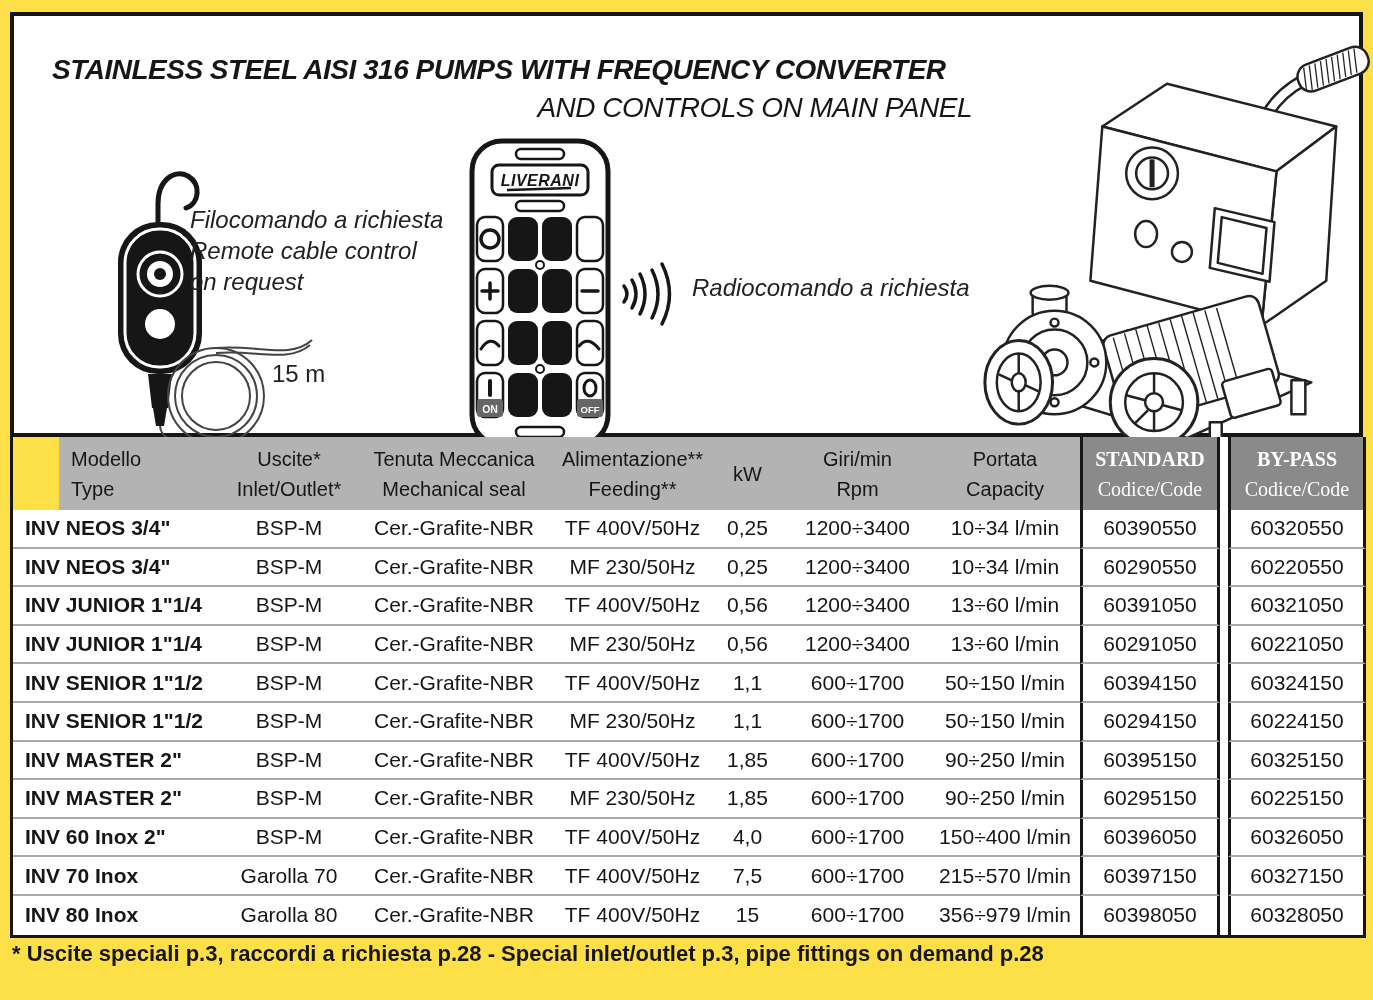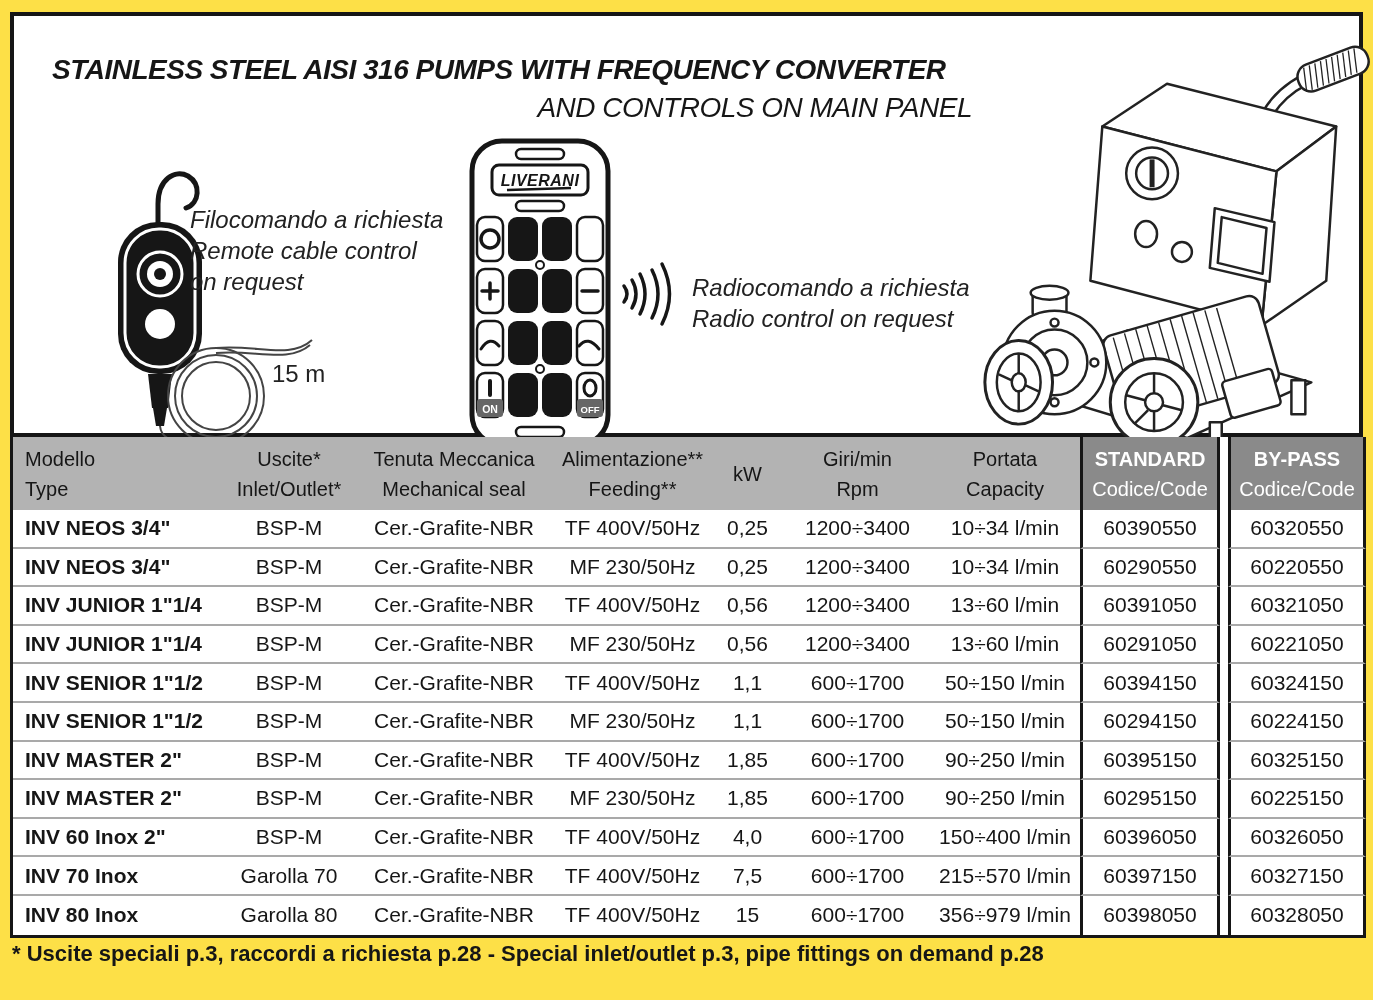--- a/index.html
+++ b/index.html
@@ -30,23 +30,23 @@
 
   
   #spec-table-wrap{position:absolute;left:10px;top:437px;width:1353px;
      border-left:3px solid #161616;border-bottom:3px solid #161616;box-sizing:content-box;}
   #spec-table{display:grid;
      grid-template-columns:212px 128px 202px 155px 75px 145px 150px 140px 8px 138px;
      grid-template-rows:73px repeat(11,38.6px);}
   .cell{box-sizing:border-box;overflow:hidden;}
   .hcell{background:#b3b3b3;color:#161616;font-size:20px;line-height:30px;
      display:flex;flex-direction:column;justify-content:center;align-items:center;text-align:center;}
-  .hcell.left{align-items:flex-start;padding-left:12px;text-align:left;}
+  .hcell.left{align-items:flex-start;padding-left:12px;text-align:left;margin-left:46px;}
   .hcell.hdark{background:#8a8a8a;color:#fff;
-     border-left:3px solid #161616;border-right:3px solid #161616;}
+     border-left:3px solid #161616;border-right:3px solid #161616;font-family:Liberation Serif, serif;}
   .hcell.hdark div:first-child{font-weight:bold;}
   .hgap{background:#fff;}
   .dcell{background:#fff;font-size:21px;display:flex;align-items:center;justify-content:center;
      border-bottom:2px solid #a9a9a9;white-space:nowrap;}
   .dcell.model{justify-content:flex-start;padding-left:12px;font-weight:bold;}
   .dcell.code{border-left:3px solid #161616;border-right:3px solid #161616;}
   .dcell.gapc{border-bottom:none;}
   .dcell.lastrow{border-bottom:none;}
 
   
@@ -147,21 +147,20 @@
         <path d="M6,44 Q12,52 6,60"></path>
         <path d="M14,38 Q22,52 14,66"></path>
         <path d="M22,32 Q32,52 22,72"></path>
         <path d="M34,28 Q46,52 34,76"></path>
         <path d="M44,22 Q59,52 44,82"></path>
       </g>
     </svg>
 
     <div id="caption-radio" class="caption">
       <div>Radiocomando a richiesta</div>
-      <div>Radio control on request</div>
     </div>
 
     <svg id="pump-svg" class="illu" width="410" height="418" viewBox="0 0 410 420">
       <g stroke="#222" stroke-width="2.5" fill="#fff" stroke-linejoin="round">
 
         <path d="M292,122 C300,78 322,56 356,42" fill="none" stroke-width="13"></path>
         <path d="M292,122 C300,78 322,56 356,42" fill="none" stroke="#fff" stroke-width="8"></path>
         <g transform="rotate(-21 370 38)">
           <rect x="335" y="24" width="74" height="28" rx="13"></rect>
           <g stroke-width="1.3">

